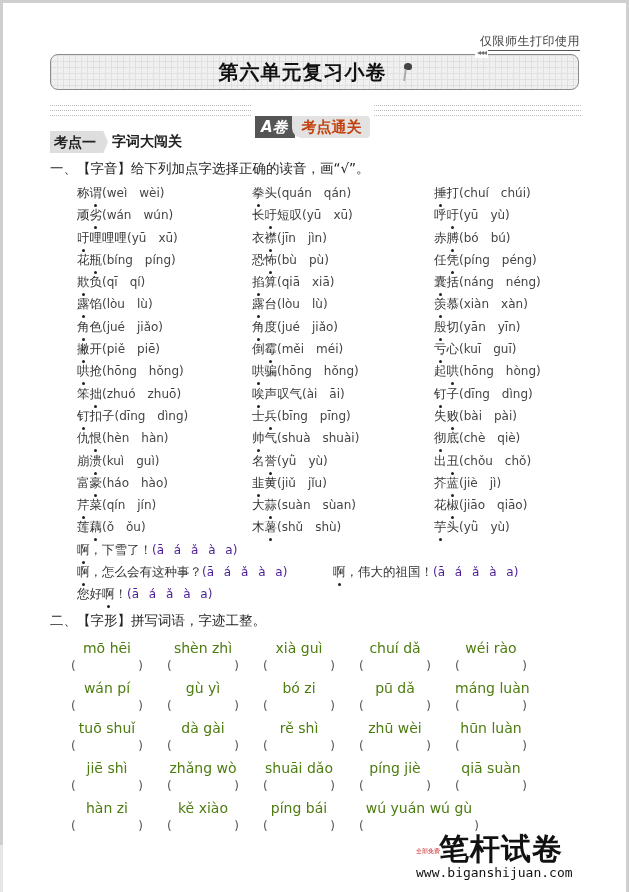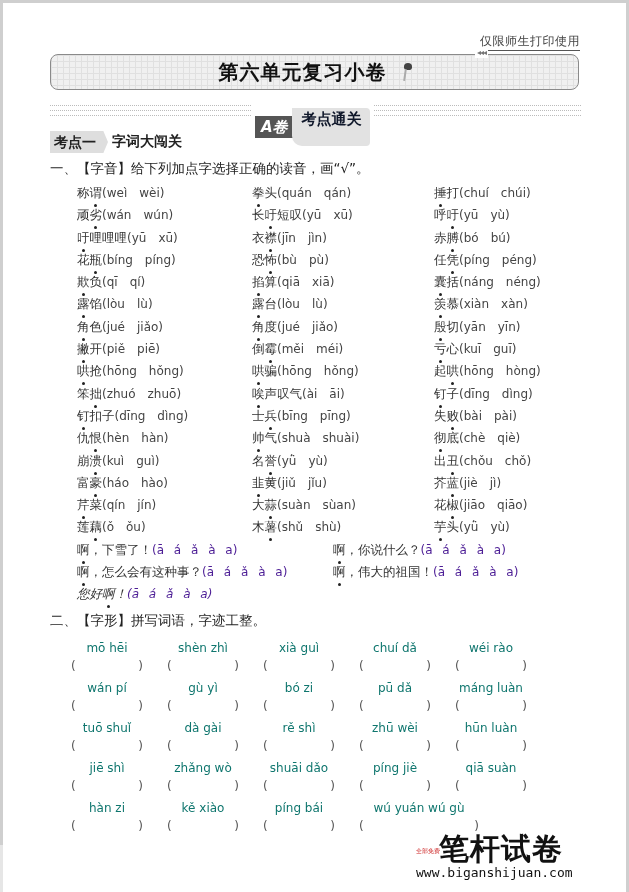--- a/index.html
+++ b/index.html
@@ -58,22 +58,22 @@
   .subtitle-row .l1 { top:5px; } .subtitle-row .l2 { top:10px; } .subtitle-row .l3 { top:15px; }
   .badge {
     position:absolute; left:202px; top:0; height:22px; display:flex; align-items:center;
     background:#fff; padding:16px 3px;
   }
   .badge-a {
     background:#555; color:#fff; font-weight:bold; font-size:15px; padding:0 7px 0 6px;
     height:22px; line-height:22px; font-style:italic;
   }
   .badge-b {
-    background:#e2e2e2; color:#0f172a; font-weight:bold; font-size:15px; padding:0 8px 0 10px;
-    height:38px; line-height:22px; border-radius:0 4px 4px 10px; margin-left:-3px;
+    background:#e2e2e2; color:#c2410c; font-weight:bold; font-size:15px; padding:0 8px 0 10px;
+    height:22px; line-height:22px; border-radius:0 4px 4px 10px; margin-left:-3px;
   }
   .section-head {
     position:absolute; left:47px; top:128px; display:flex; align-items:center; height:22px;
   }
   .sh-tag {
     background:#dedede; font-weight:bold; font-size:14px; padding:0 6px 0 4px; height:22px; line-height:22px;
     clip-path:polygon(0 0, 92% 0, 100% 50%, 92% 100%, 0 100%);
     padding-right:12px;
   }
   .sh-title { font-weight:bold; font-size:14px; margin-left:4px; }
@@ -89,21 +89,21 @@
   .dotmark::after {
     content:""; position:absolute; left:50%; bottom:-5px; width:3px; height:3px;
     margin-left:-1.5px; background:#222; border-radius:50%;
   }
   .a-row { height:22.3px; position:relative; }
   .a-cell { position:absolute; top:0; font-size:12.5px; white-space:nowrap; color:#333; font-family:"DejaVu Serif", serif; }
   .a-cell .py { font-family:"DejaVu Sans", sans-serif; font-size:12px; color:#4c1d95; word-spacing:6px; }
   .grid2 { position:absolute; left:74px; top:636px; width:480px; }
   .g2-row { height:40px; position:relative; }
   .g2-item { position:absolute; top:0; width:72px; text-align:center; }
-  .g2-py { font-size:12px; color:#0f766e; height:18px; line-height:18px; white-space:nowrap; }
+  .g2-py { font-size:14px; color:#4d7c0f; height:18px; line-height:18px; white-space:nowrap; }
   .g2-blank { font-size:12px; color:#555; height:18px; line-height:18px; display:flex; justify-content:space-between; }
   .wm-big { position:absolute; left:436px; top:826px; font-size:30px; font-weight:bold; color:#111; letter-spacing:1px; font-family:Liberation Serif, serif; }
   .wm-small { position:absolute; left:413px; top:844px; font-size:6px; color:#c22; }
   .wm-url { position:absolute; left:413px; top:862px; font-size:13px; font-family:"DejaVu Sans Mono", monospace; color:#111; }
 </style>
 </head>
 <body>
 
 <div class="page">
   <div class="print-note">仅限师生打印使用</div>
@@ -207,28 +207,27 @@
         <div class="cell c1"><span>大</span><span class="dotmark">蒜</span><span></span><span class="py">(suàn　sùan)</span></div>
         <div class="cell c2"><span>花</span><span class="dotmark">椒</span><span></span><span class="py">(jiāo　qiāo)</span></div>
       </div>
       <div class="row">
         <div class="cell c0"><span>莲</span><span class="dotmark">藕</span><span></span><span class="py">(ǒ　ǒu)</span></div>
         <div class="cell c1"><span>木</span><span class="dotmark">薯</span><span></span><span class="py">(shǔ　shù)</span></div>
         <div class="cell c2"><span></span><span class="dotmark">芋</span><span>头</span><span class="py">(yǜ　yù)</span></div>
       </div>
       <div class="a-row">
         <div class="a-cell" style="left: 0px;"><span></span><span class="dotmark">啊</span><span>，下雪了！</span><span class="py">(ā á ǎ à a)</span></div>
-        <div class="a-cell" style="left: 256px;"><span></span><span class="dotmark">啊</span><span>，你说什么？</span><span class="py">(ā á ǎ à a)</span></div>
       </div>
       <div class="a-row">
         <div class="a-cell" style="left: 0px;"><span></span><span class="dotmark">啊</span><span>，怎么会有这种事？</span><span class="py">(ā á ǎ à a)</span></div>
         <div class="a-cell" style="left: 256px;"><span></span><span class="dotmark">啊</span><span>，伟大的祖国！</span><span class="py">(ā á ǎ à a)</span></div>
       </div>
       <div class="a-row">
-        <div class="a-cell" style="left: 0px; font-style: italic;"><span>您好</span><span class="dotmark">啊</span><span>！</span><span class="py">(ā á ǎ à a)</span></div>
+        <div class="a-cell" style="left: 0px;"><span>您好</span><span class="dotmark">啊</span><span>！</span><span class="py">(ā á ǎ à a)</span></div>
       </div>
     </div>
 
   <div class="q-line" style="top:609px">二、【字形】拼写词语，字迹工整。</div>
 
   <div class="grid2" id="grid2">
       <div class="g2-row">
         <div class="g2-item" style="left: -6px;">
           <div class="g2-py">mō hēi</div>
           <div class="g2-blank">

